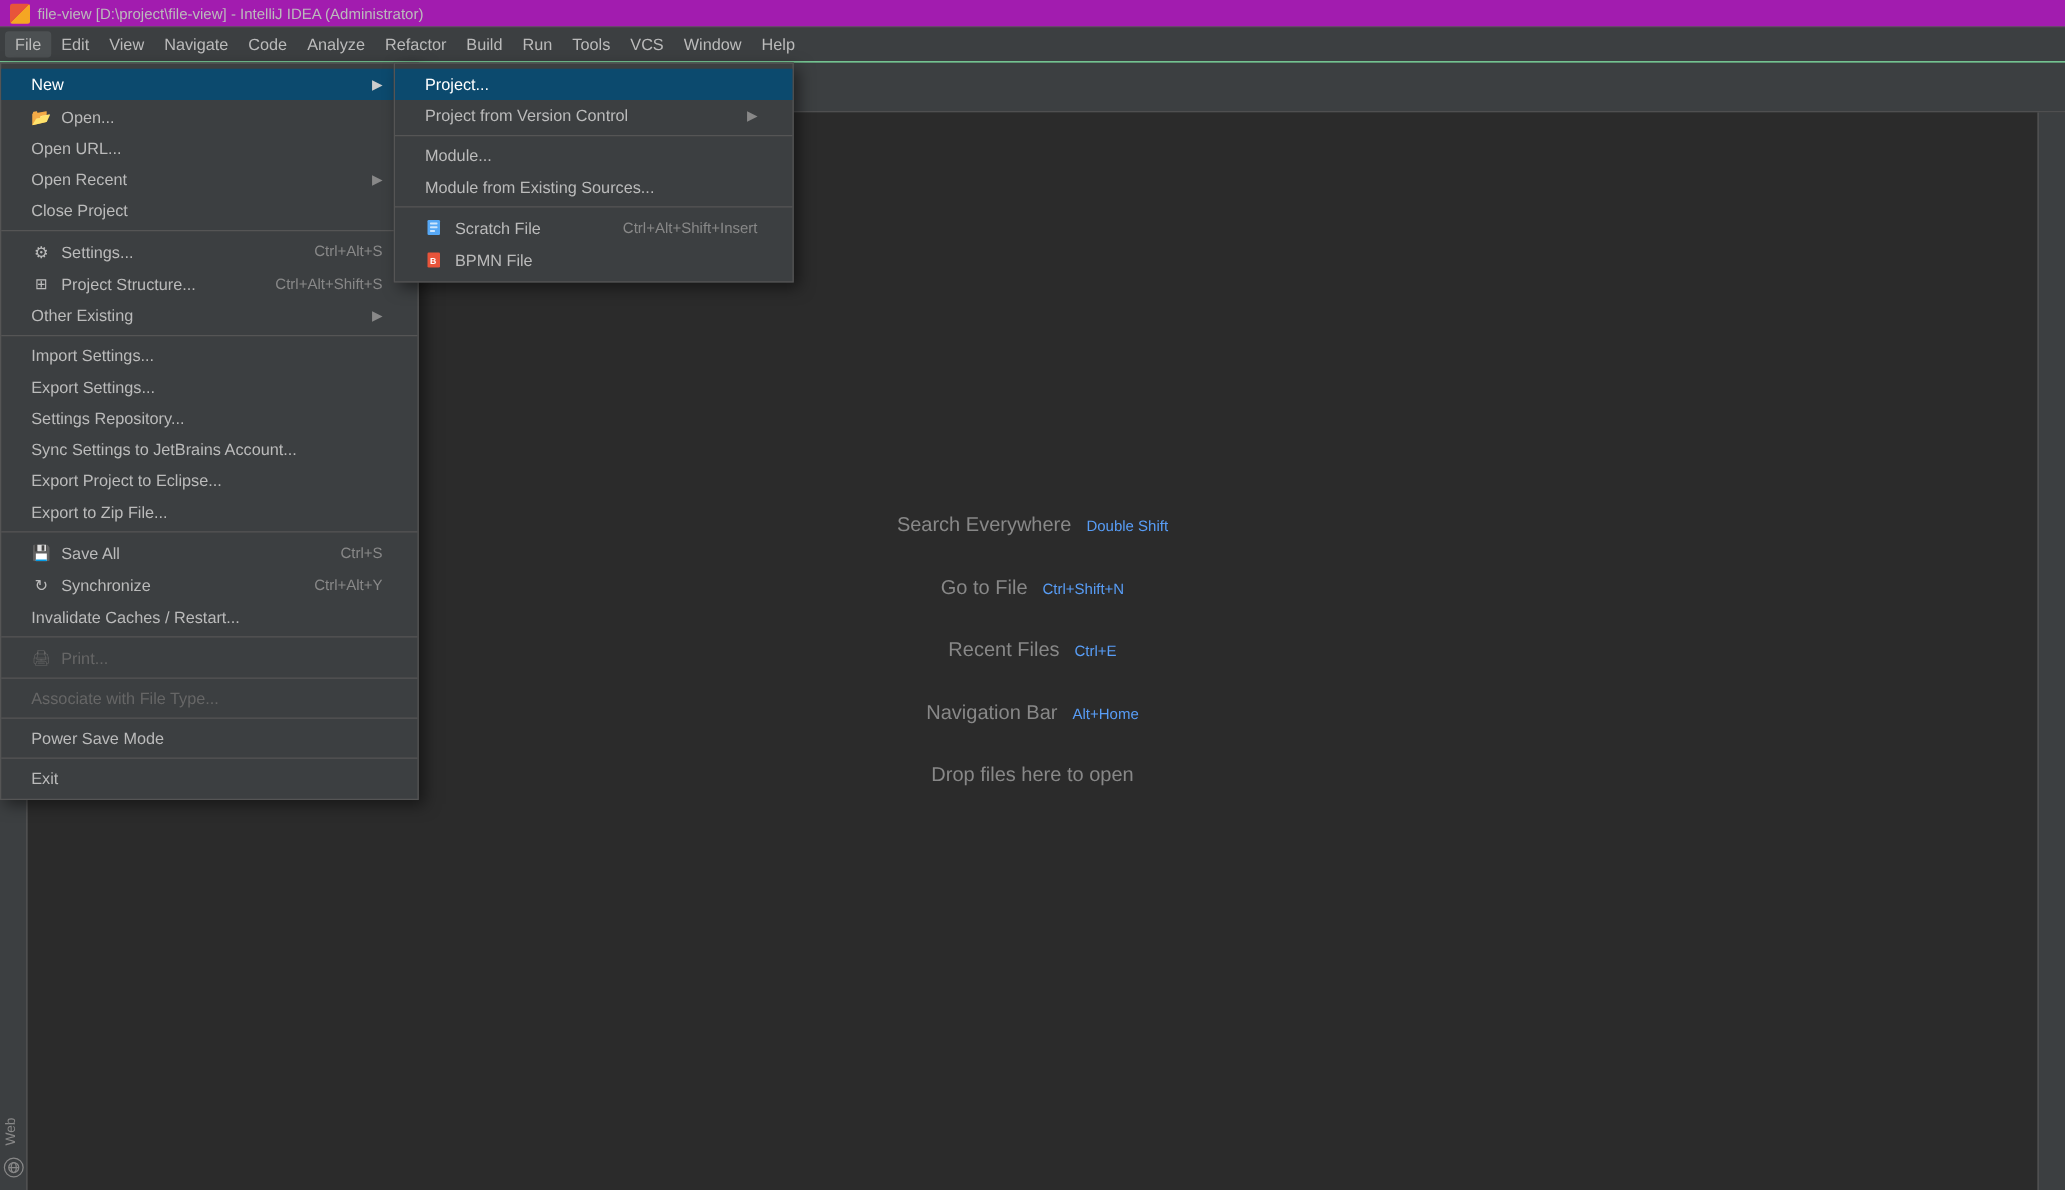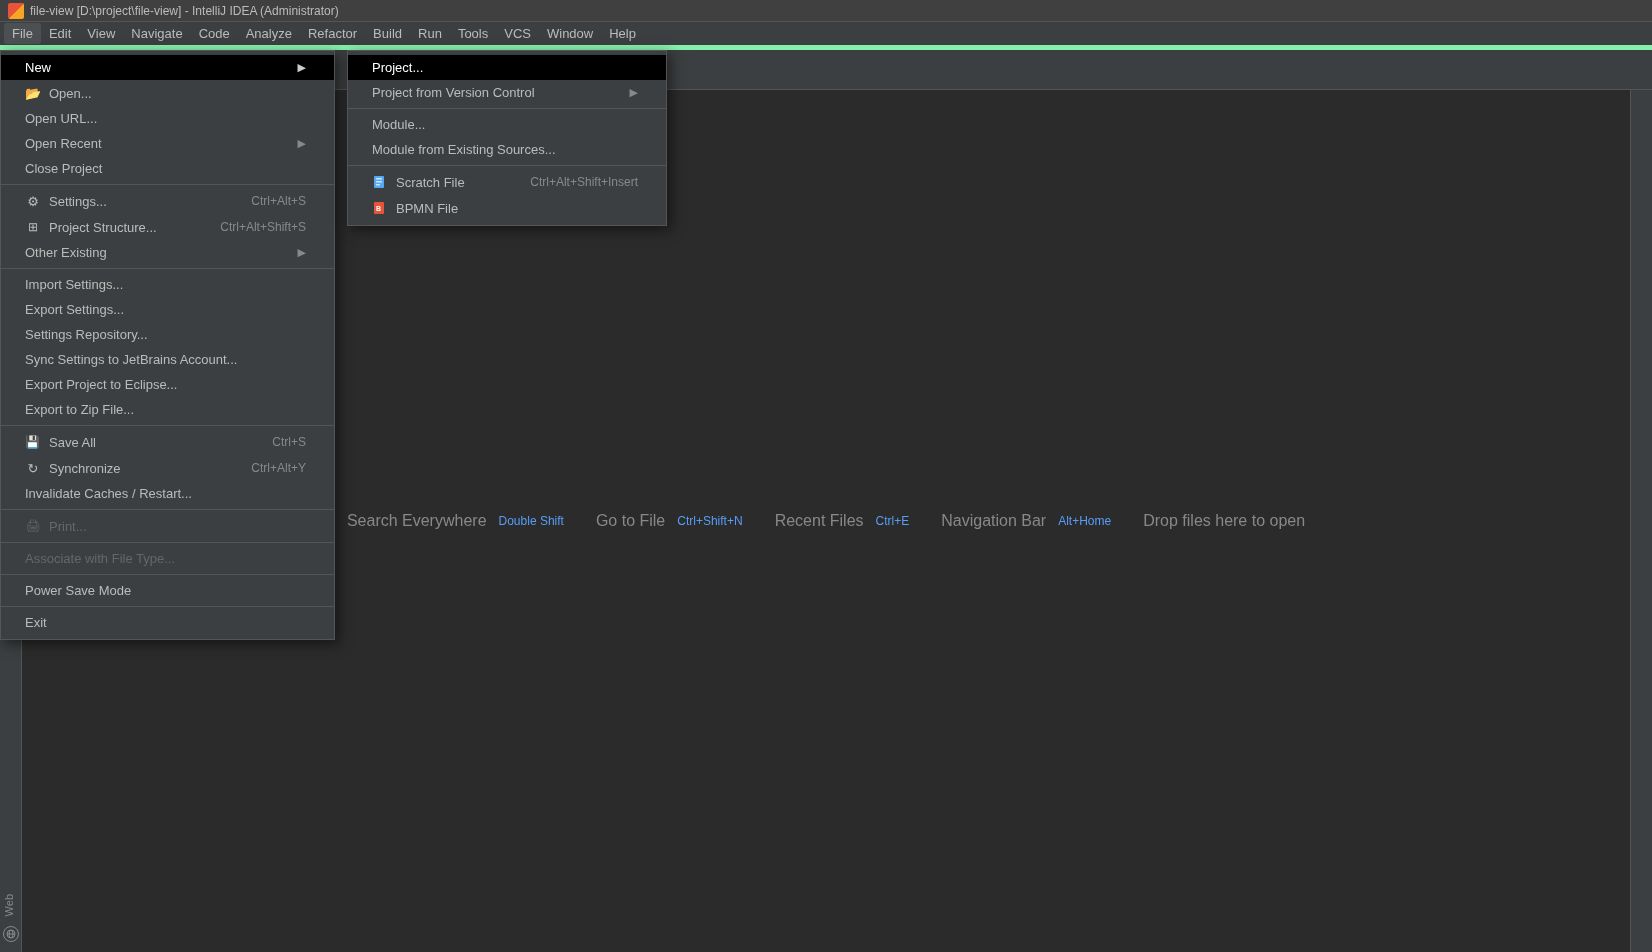--- a/index.html
+++ b/index.html
@@ -10,21 +10,21 @@
       font-family: 'Segoe UI', Arial, sans-serif;
       font-size: 13px;
       color: #bbbbbb;
       overflow: hidden;
       position: relative;
     }
 
     
     #title-bar {
       height: 22px;
-      background: #404040;
+      background: #a21caf;
       display: flex;
       align-items: center;
       padding: 0 8px;
       font-size: 12px;
       color: #bbbbbb;
       border-bottom: 1px solid #555;
     }
     #title-bar-icon {
       width: 16px;
       height: 16px;
@@ -35,21 +35,21 @@
       flex-shrink: 0;
     }
 
     
     #menu-bar {
       height: 28px;
       background: #3c3f41;
       display: flex;
       align-items: center;
       padding: 0 4px;
-      border-bottom: 5px solid #86efac;
+      border-bottom: 1px solid #86efac;
       position: relative;
       z-index: 1000;
     }
     .menu-item {
       padding: 3px 8px;
       cursor: pointer;
       color: #bbbbbb;
       font-size: 13px;
       border-radius: 3px;
       position: relative;
@@ -88,21 +88,21 @@
       display: flex;
       height: calc(952px - 22px - 28px - 40px);
       position: relative;
     }
 
     
     #center {
       flex: 1;
       background: #2b2b2b;
       display: flex;
-      flex-direction: row;
+      flex-direction: column;
       align-items: center;
       justify-content: center;
       gap: 32px;
     }
 
     .hint-line {
       display: flex;
       align-items: center;
       gap: 12px;
       font-size: 16px;
@@ -129,21 +129,21 @@
       cursor: pointer;
       color: #bbbbbb;
       display: flex;
       align-items: center;
       justify-content: space-between;
       white-space: nowrap;
       position: relative;
       font-size: 13px;
     }
     .dropdown-item.highlighted {
-      background: #000000;
+      background: #0c4a6e;
       color: #ffffff;
     }
     .dropdown-item .shortcut {
       color: #888;
       font-size: 12px;
       margin-left: 20px;
     }
     .dropdown-item .arrow {
       color: #888;
       font-size: 11px;
@@ -446,21 +446,21 @@
     <span>Power Save Mode</span>
   </div>
 
   <div class="dropdown-separator"></div>
 
   <div class="dropdown-item">
     <span>Exit</span>
   </div>
 </div>
 
-<div class="dropdown" id="new-submenu" style="top:50px;left:347px;min-width:320px;">
+<div class="dropdown" id="new-submenu" style="top:50px;left:315px;min-width:320px;">
 
   <div class="dropdown-item highlighted">
     <span>Project...</span>
   </div>
 
 
   <div class="dropdown-item">
     <span>Project from Version Control</span>
     <span class="arrow">▶</span>
   </div>

